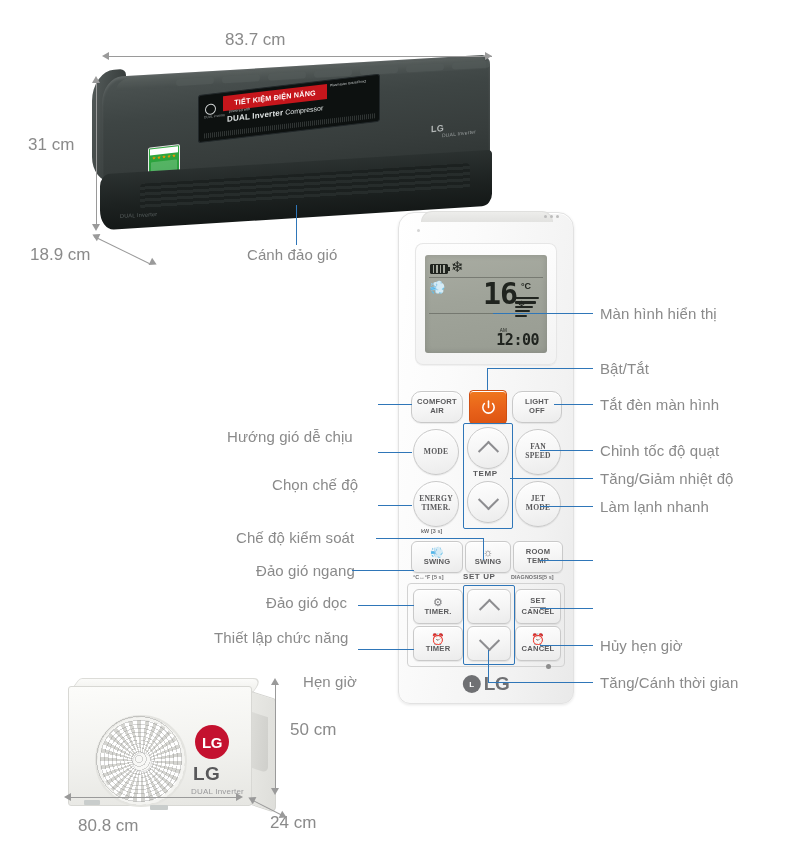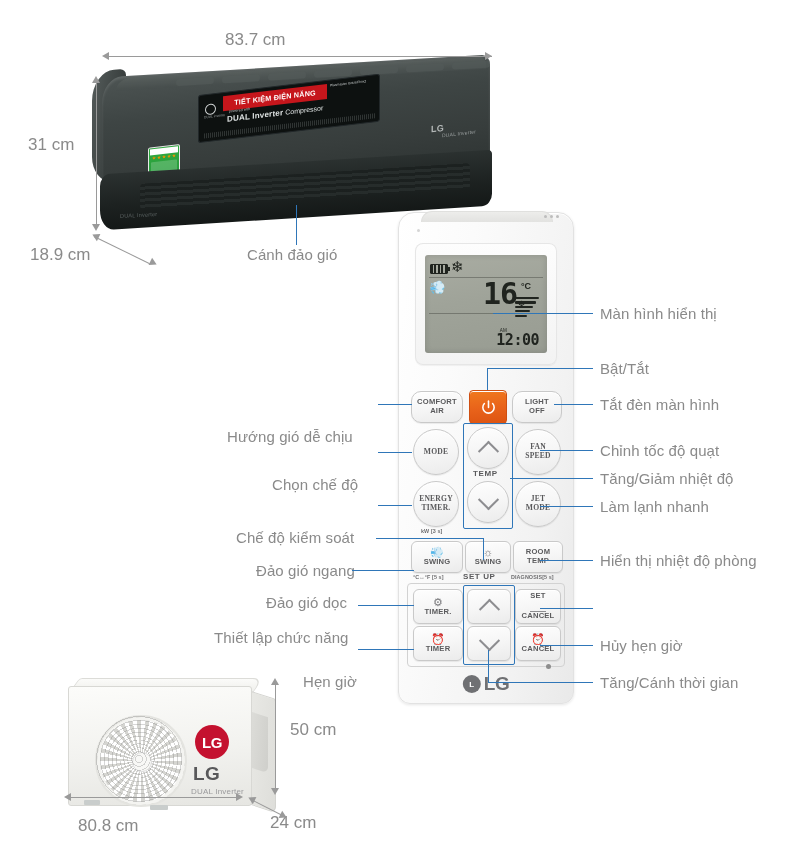--- a/index.html
+++ b/index.html
@@ -538,21 +538,21 @@
     <div class="btn rect" style="left:14px; top:376px; width:48px; height:33px;">
       <span class="glyph">⚙</span>
       <span>TIMER.</span>
     </div>
 
     <div class="btn rect" style="left:68px; top:376px; width:42px; height:33px;">
       <span class="chev up"></span>
     </div>
 
     <div class="btn rect" style="left:116px; top:376px; width:44px; height:33px;">
-      <span style="border-bottom:1px solid #8d8d90; padding-bottom:10px;">SET</span>
+      <span style="border-bottom:1px solid #8d8d90; padding-bottom:1px;">SET</span>
       <span>CANCEL</span>
     </div>
 
     <div class="btn rect" style="left:14px; top:413px; width:48px; height:33px;">
       <span class="glyph">⏰</span>
       <span>TIMER</span>
     </div>
 
     <div class="btn rect" style="left:68px; top:413px; width:42px; height:33px;">
       <span class="chev down"></span>
@@ -608,21 +608,20 @@
   <div class="lead h" style="left:540px; top:450px; width:53px;"></div>
   <div class="callout right" style="left:600px; top:442px;">Chỉnh tốc độ quạt</div>
 
   <div class="lead h" style="left:510px; top:478px; width:83px;"></div>
   <div class="callout right" style="left:600px; top:470px;">Tăng/Giảm nhiệt độ</div>
 
   <div class="lead h" style="left:540px; top:506px; width:53px;"></div>
   <div class="callout right" style="left:600px; top:498px;">Làm lạnh nhanh</div>
 
   <div class="lead h" style="left:540px; top:560px; width:53px;"></div>
-  <div class="callout right" style="left:600px; top:552px;">Hiển thị nhiệt độ phòng</div>
 
   <div class="lead h" style="left:540px; top:608px; width:53px;"></div>
 
   <div class="lead h" style="left:540px; top:645px; width:53px;"></div>
   <div class="callout right" style="left:600px; top:637px;">Hủy hẹn giờ</div>
 
   <div class="lead v" style="left:487px; top:452px; height:0px;"></div>
   <div class="lead v" style="left:488px; top:650px; height:32px;"></div>
   <div class="lead h" style="left:488px; top:682px; width:105px;"></div>
   <div class="callout right" style="left:600px; top:674px;">Tăng/Cánh thời gian</div>

